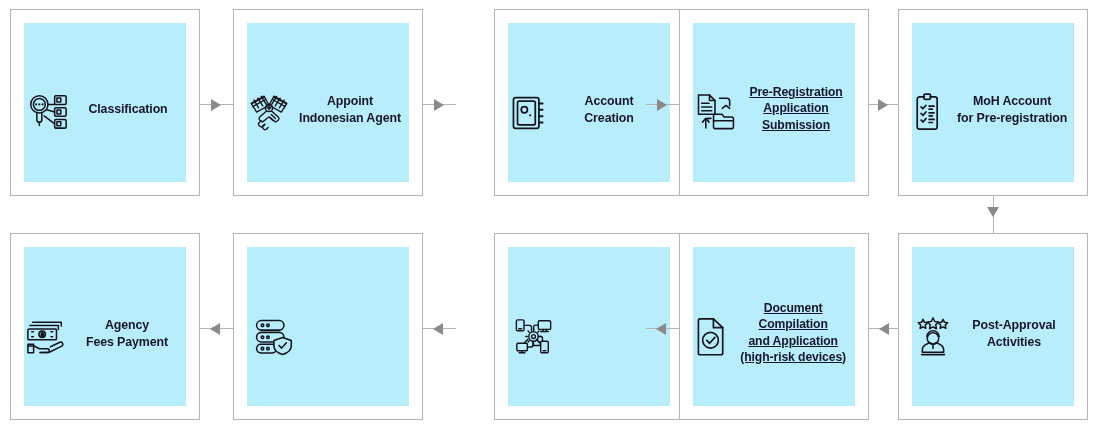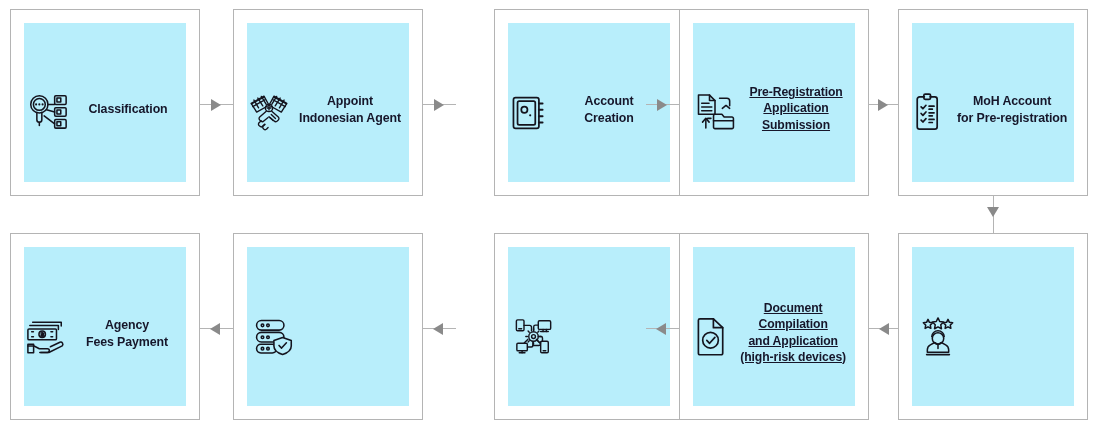--- a/index.html
+++ b/index.html
@@ -320,20 +320,22 @@
           <path d="M11.5 2.5 l1.5 3.1 l3.4 0.5 l-2.5 2.4 l0.6 3.4 l-3 -1.6 l-3 1.6 l0.6 -3.4 l-2.5 -2.4 l3.4 -0.5 Z"></path>
           <path d="M22 1 l1.8 3.7 l4.1 0.6 l-3 2.9 l0.7 4.1 l-3.6 -1.9 l-3.6 1.9 l0.7 -4.1 l-3 -2.9 l4.1 -0.6 Z"></path>
           <path d="M32.5 2.5 l1.5 3.1 l3.4 0.5 l-2.5 2.4 l0.6 3.4 l-3 -1.6 l-3 1.6 l0.6 -3.4 l-2.5 -2.4 l3.4 -0.5 Z"></path>
           <path d="M15.5 20.5 a6.5 6 0 0 1 13 0"></path>
           <circle cx="22" cy="22.5" r="6"></circle>
           <path d="M18.5 26.8 l-4.5 2.4 a6 6 0 0 0 -3.2 5.3 v2.5 h22.4 v-2.5 a6 6 0 0 0 -3.2 -5.3 l-4.5 -2.4"></path>
           <path d="M22 28 v5 M19.4 27.2 l2.6 2.2 l2.6 -2.2"></path>
           <path d="M10 39.5 h24"></path>
         </svg>
       </div>
+      <div class="step-label">Post-Approval
+Activities</div>
     </div>
   </div>
 
   <div class="conn-h" style="left:200px;width:33px;"></div>
   <div class="arrow-r" style="left:211px;"></div>
 
   <div class="conn-h" style="left:423px;width:33px;"></div>
   <div class="arrow-r" style="left:434px;"></div>
 
   <div class="conn-h" style="left:646px;width:33px;"></div>

